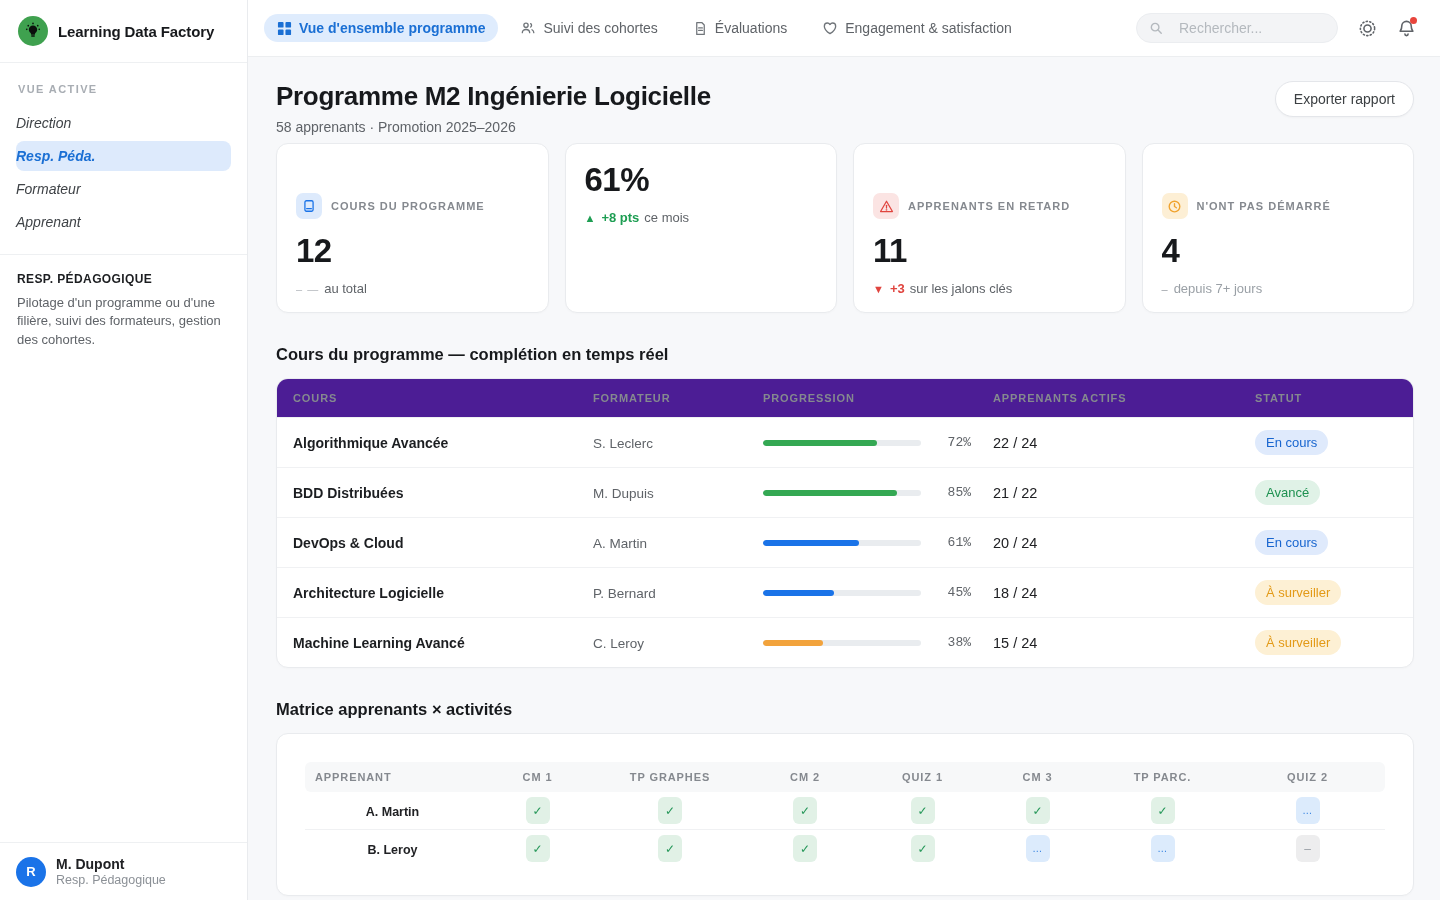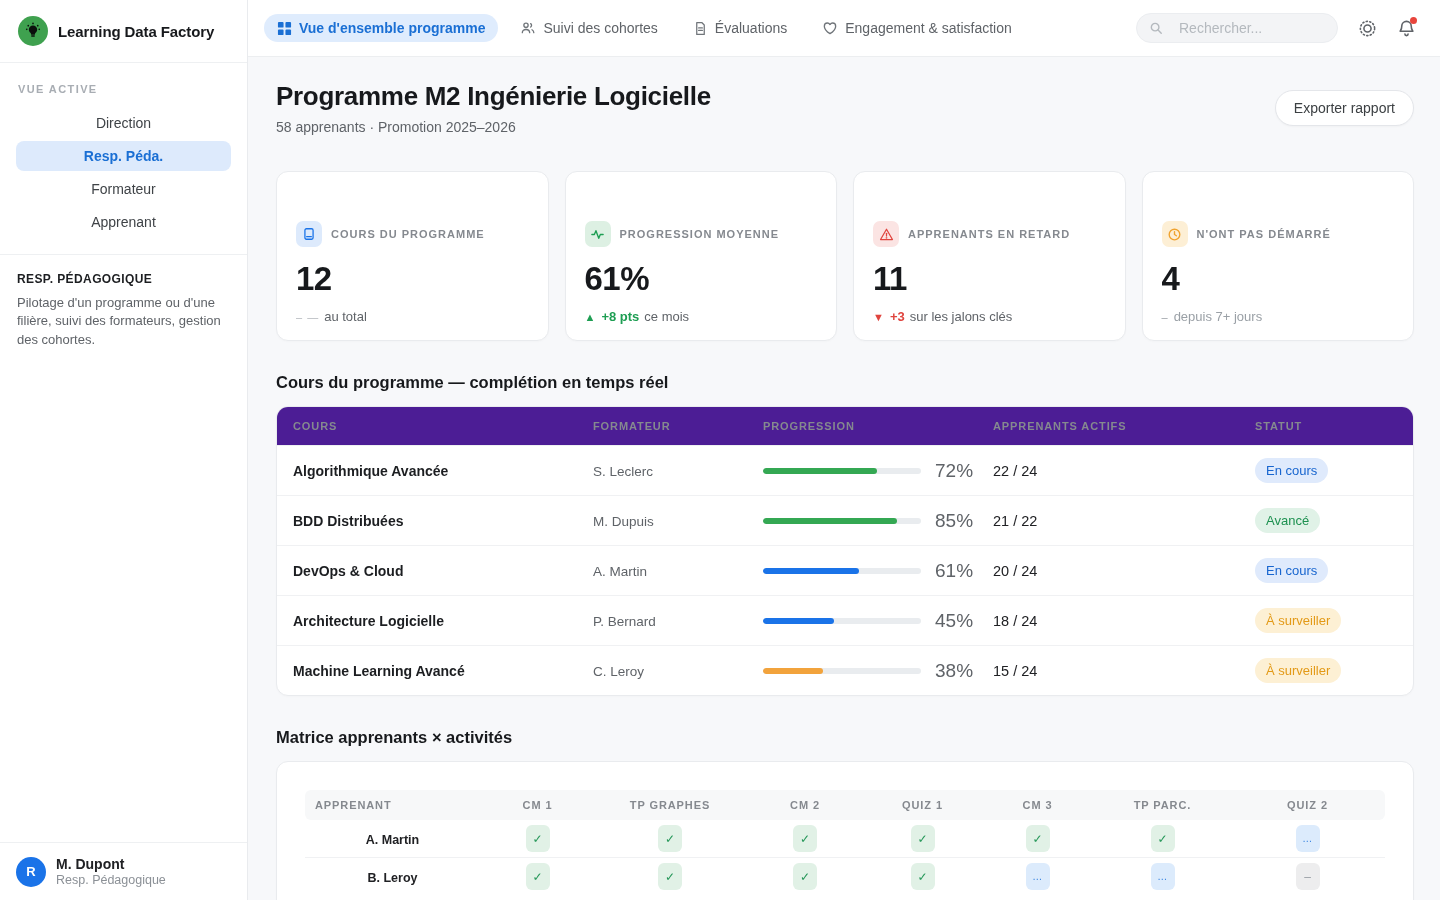--- a/index.html
+++ b/index.html
@@ -6,21 +6,21 @@
   html,body { width:1440px; height:900px; overflow:hidden; }
   body { font-family:"Liberation Sans", sans-serif; background:#f7f8fa; color:#202124; display:flex; }
 
   
   .sidebar { width:248px; min-width:248px; background:#fff; border-right:1px solid #e9ebee; display:flex; flex-direction:column; height:900px; }
   .sidebar-header { height:63px; display:flex; align-items:center; gap:10px; padding:0 18px; border-bottom:1px solid #eef0f2; }
   .logo-circle { width:30px; height:30px; border-radius:50%; background:#3fa14f; display:flex; align-items:center; justify-content:center; flex:none; }
   .brand-name { font-size:15px; font-weight:700; color:#17191c; letter-spacing:-0.1px; }
   .sidebar-nav { padding:20px 16px 14px; }
   .nav-label { font-size:11px; font-weight:600; color:#a8adb3; letter-spacing:1.4px; margin-bottom:13px; padding-left:2px; }
-  .nav-item { text-align:center; padding:7px 0; font-size:14px; color:#3f4347; border-radius:8px; margin-bottom:3px; cursor:pointer; }
+  .nav-item { padding:7px 0; font-size:14px; color:#3f4347; border-radius:8px; margin-bottom:3px; cursor:pointer;font-style:italic; }
   .nav-item.active { background:#ddeafc; color:#1a6fd4; font-weight:600; }
   .sidebar-section { border-top:1px solid #eef0f2; padding:17px 17px; }
   .role-title { font-size:12px; font-weight:700; color:#1c1e21; letter-spacing:0.4px; margin-bottom:8px; }
   .role-desc { font-size:13px; color:#5f6368; line-height:1.42; }
   .sidebar-user { margin-top:auto; border-top:1px solid #eef0f2; padding:13px 16px; display:flex; align-items:center; gap:10px; cursor:pointer; }
   .avatar { width:30px; height:30px; border-radius:50%; background:#1a73e8; color:#fff; font-size:13px; font-weight:700; display:flex; align-items:center; justify-content:center; flex:none; }
   .user-name { font-size:14px; font-weight:700; color:#202124; line-height:1.2; }
   .user-role { font-size:12.5px; color:#8b9096; }
 
   
@@ -33,21 +33,21 @@
   .tab svg { flex:none; }
   .topbar-right { margin-left:auto; display:flex; align-items:center; gap:20px; }
   .search { width:202px; height:30px; border-radius:15px; background:#f3f4f6; border:1px solid #ebedf0; display:flex; align-items:center; gap:16px; padding:0 12px; }
   .search input { border:none; outline:none; background:transparent; font-size:14px; color:#3c4043; width:100%; font-family:"Liberation Sans", sans-serif; }
   .search input::placeholder { color:#b4b9be; }
   .icon-btn { background:none; border:none; cursor:pointer; display:flex; position:relative; padding:0; }
   .bell-dot { position:absolute; top:-2px; right:-1px; width:7px; height:7px; border-radius:50%; background:#e8453c; }
 
   
   .content { flex:1; background:#f7f8fa; padding:24px 28px; overflow:hidden; }
-  .page-head { display:flex; justify-content:space-between; align-items:center; margin-bottom:36px; }
+  .page-head { display:flex; justify-content:space-between; align-items:flex-start; margin-bottom:8px; }
   .page-title { font-size:26px; font-weight:700; color:#17191c; letter-spacing:-0.3px; }
   .page-subtitle { font-size:14px; color:#5f6368; margin-top:7px; }
   .export-btn { background:#fff; border:1px solid #e4e6ea; border-radius:19px; padding:9px 18px; font-size:14px; color:#3c4043; cursor:pointer; font-family:"Liberation Sans", sans-serif; box-shadow:0 1px 2px rgba(0,0,0,0.03); }
 
   
   .stats-row { display:grid; grid-template-columns:repeat(4,1fr); gap:16px; margin-bottom:32px; }
   .stat-card { background:#fff; border:1px solid #e9ebee; border-radius:12px; padding:17px 19px 16px; box-shadow:0 1px 2px rgba(0,0,0,0.02); }
   .stat-head { display:flex; align-items:center; gap:9px; margin-bottom:13px;margin-top:32px; }
   .stat-iconbox { width:26px; height:26px; border-radius:7px; display:flex; align-items:center; justify-content:center; flex:none; }
   .ib-blue { background:#ddeafc; } .ib-green { background:#ddf0e3; } .ib-red { background:#fbe4e3; } .ib-amber { background:#fdefd5; }
@@ -64,21 +64,21 @@
   .table-card { background:#fff; border:1px solid #e9ebee; border-radius:12px; overflow:hidden; margin-bottom:32px; box-shadow:0 1px 2px rgba(0,0,0,0.02); }
   table { width:100%; border-collapse:collapse; table-layout:fixed; }
   .courses-table thead th { background:#4c1d95; text-align:left; font-size:11px; font-weight:600; color:#85898f; letter-spacing:0.9px; padding:13px 16px; border-bottom:1px solid #eef0f2; }
   .courses-table tbody td { padding:12px 16px; border-top:1px solid #f0f1f3; vertical-align:middle; }
   .courses-table tbody tr:first-child td { border-top:none; }
   .course-name { font-size:14px; font-weight:700; color:#1c1e21; }
   .instructor { font-size:13.5px; color:#5f6368; }
   .progress-cell { display:flex; align-items:center; gap:14px; }
   .bar { width:158px; height:6px; border-radius:3px; background:#e9ecef; overflow:hidden; flex:none; }
   .fill { height:100%; border-radius:3px; }
-  .pct { font-size:19px; color:#5f6368; min-width:36px; text-align:center; }
+  .pct { font-size:13px; color:#5f6368; min-width:36px; text-align:right;font-family:Liberation Mono, monospace; }
   .active-count { font-size:14.5px; color:#202124; }
   .badge { display:inline-block; padding:5px 11px; border-radius:13px; font-size:13px; font-weight:500; white-space:nowrap; }
   .badge-blue { background:#dfeafc; color:#1765cf; }
   .badge-green { background:#e0f2e7; color:#1d9150; }
   .badge-amber { background:#fdf0d4; color:#e39a17; }
   .badge-red { background:#fde8e8; color:#e04f4f; }
 
   
   .matrix-card { background:#fff; border:1px solid #e9ebee; border-radius:12px; padding:28px 28px; box-shadow:0 1px 2px rgba(0,0,0,0.02); }
   .matrix-table thead th { background:#f7f8f9; font-size:11px; font-weight:600; color:#85898f; letter-spacing:0.9px; padding:9px 8px; text-align:center; }
@@ -224,28 +224,20 @@
           <span class="stat-label">COURS DU PROGRAMME</span>
         </div>
         <div class="stat-value">12</div>
         <div class="stat-foot">
           <span class="t-muted t-glyph">– —</span>
           <span>au total</span>
         </div>
       </div>
 
       <div class="stat-card">
-        <div class="stat-head">
-          <span class="stat-iconbox ib-green">
-            <svg width="15" height="15" viewBox="0 0 24 24" fill="none" stroke="#1e9e53" stroke-width="2.2" stroke-linecap="round" stroke-linejoin="round">
-                <path d="M3 12h4l2.5-6 4.5 12 2.5-6h4.5"></path>
-              </svg>
-          </span>
-          <span class="stat-label">PROGRESSION MOYENNE</span>
-        </div>
         <div class="stat-value">61%</div>
         <div class="stat-foot">
           <span class="t-up t-glyph">▲</span>
           <span class="t-up">+8 pts</span>
           <span>ce mois</span>
         </div>
       </div>
 
       <div class="stat-card">
         <div class="stat-head">

